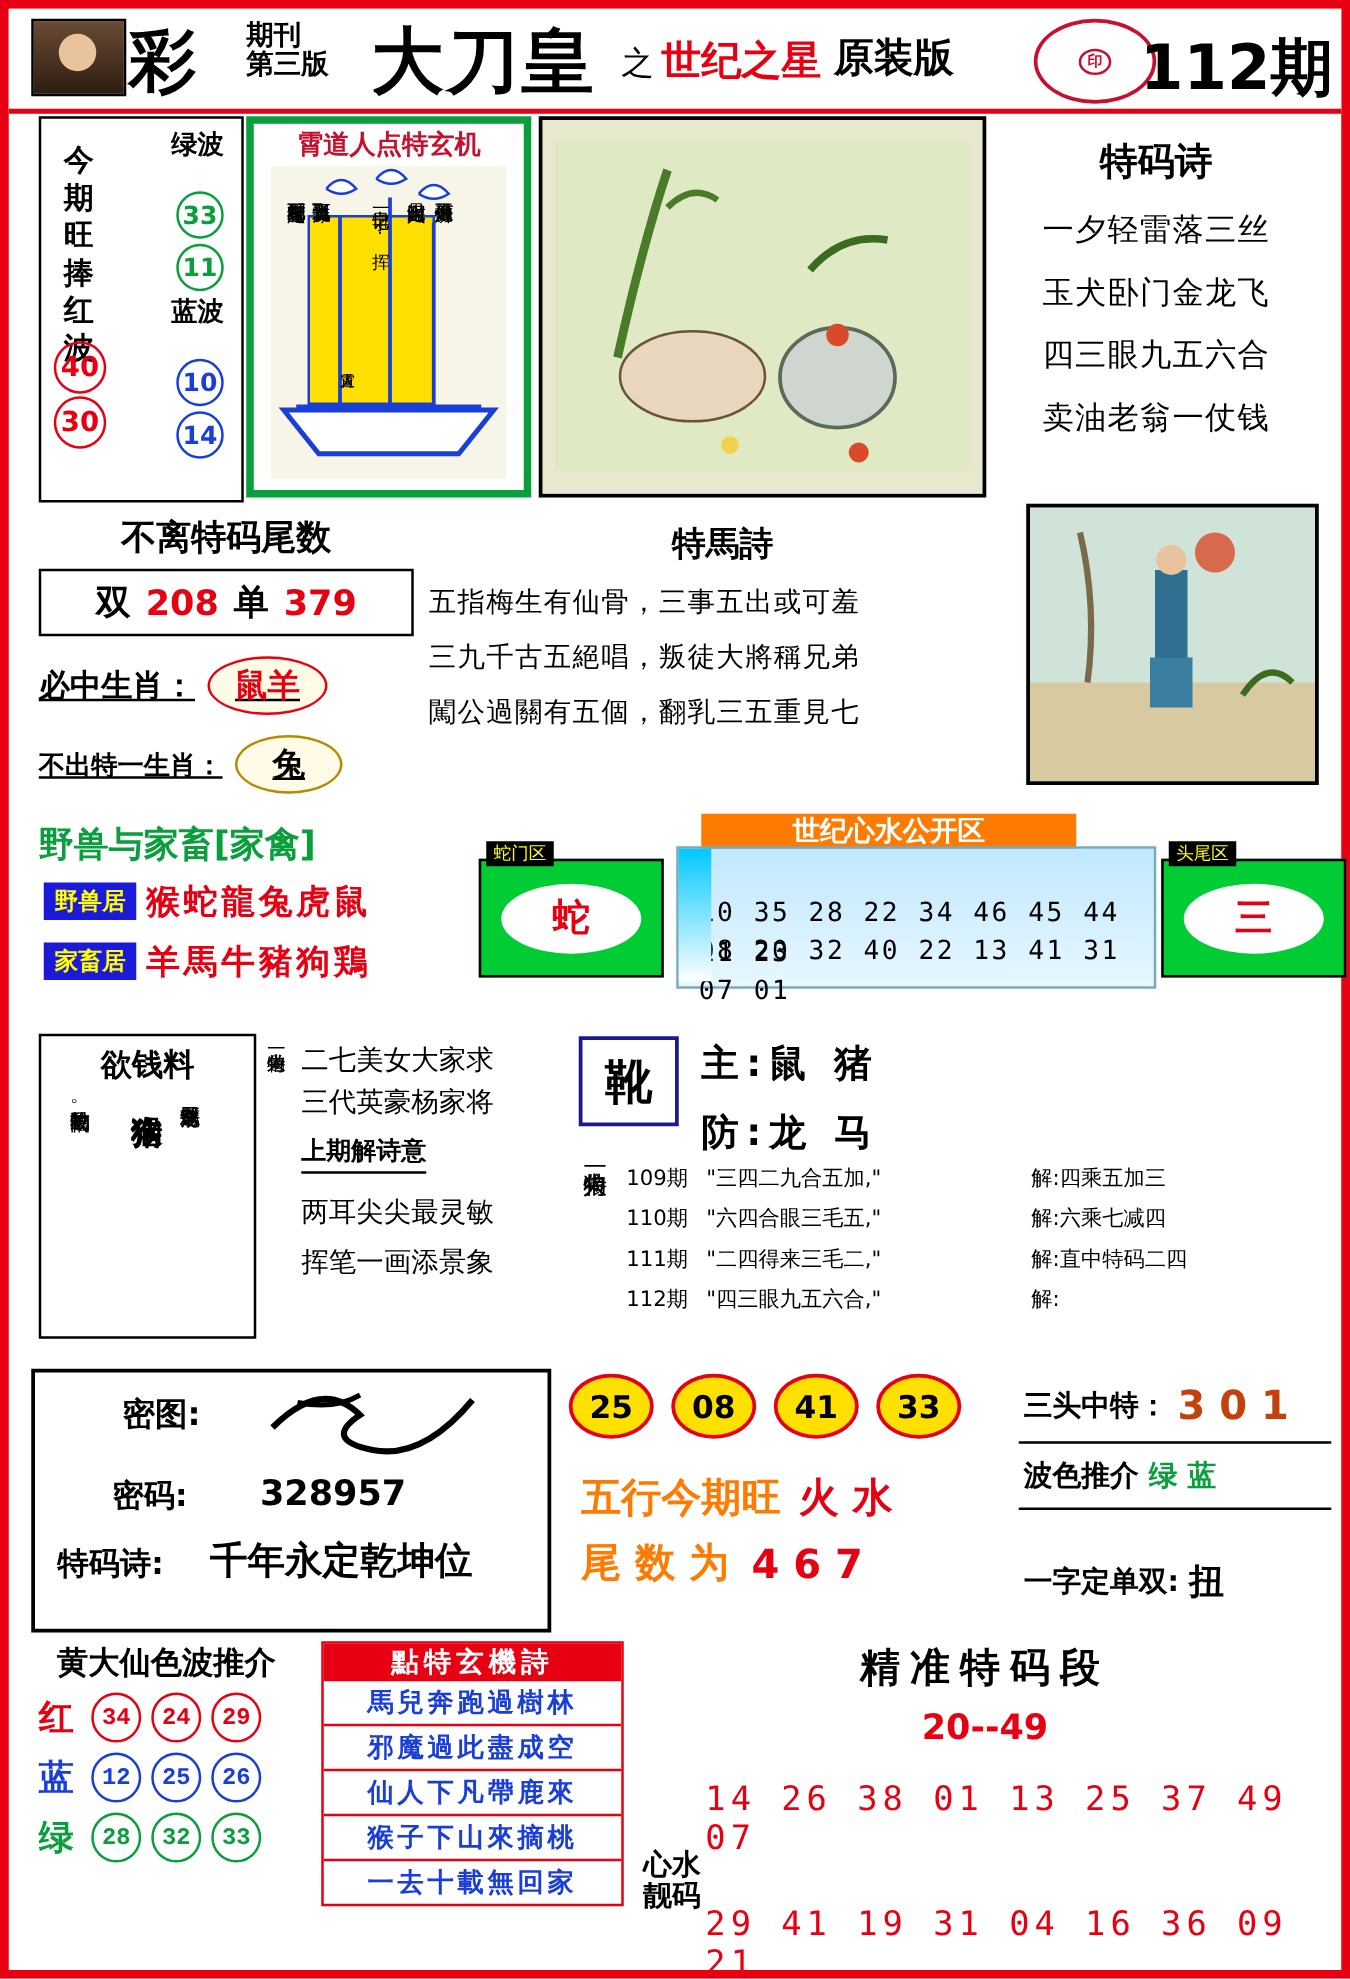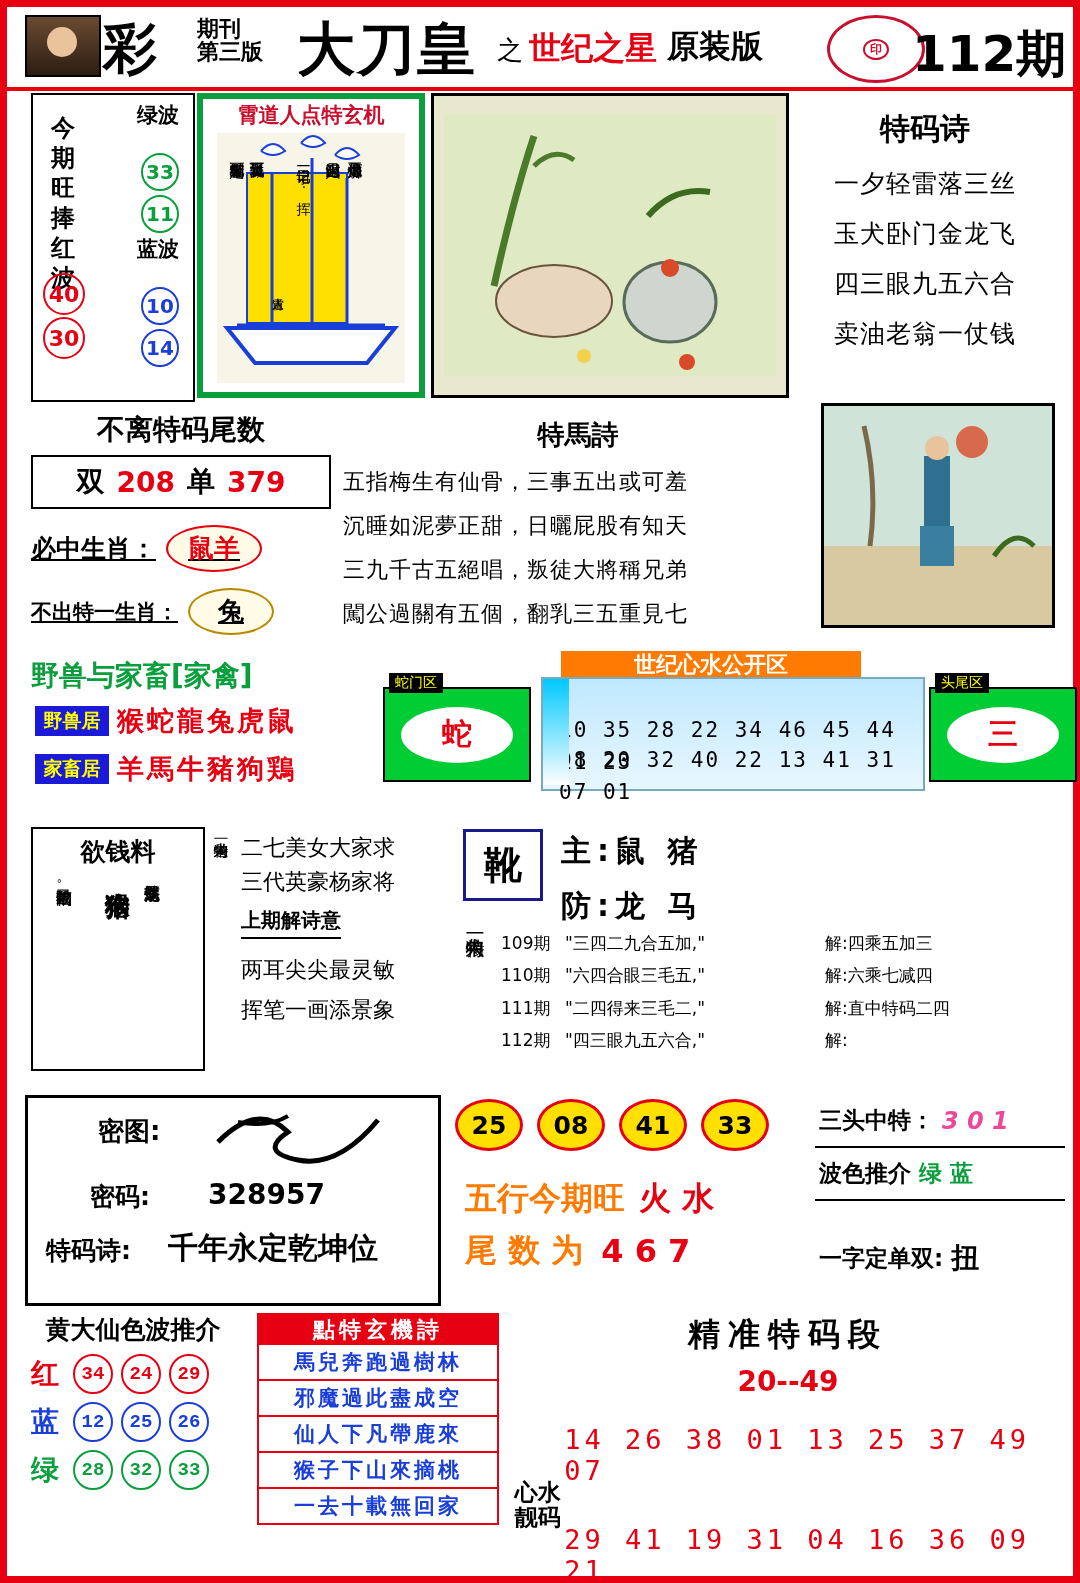--- a/index.html
+++ b/index.html
@@ -204,21 +204,20 @@
       </div>
       <div class="sx-row" style="font-size:21px;">
         <span>不出特一生肖：</span>
         <span class="oval2">兔</span>
       </div>
     </div>
 
     <div class="abs r2-mid">
       <div class="tm-title">特馬詩</div>
       <div class="tm-line">五指梅生有仙骨，三事五出或可羞</div>
-      <div class="tm-line">沉睡如泥夢正甜，日曬屁股有知天</div>
       <div class="tm-line">三九千古五絕唱，叛徒大將稱兄弟</div>
       <div class="tm-line">闖公過關有五個，翻乳三五重見七</div>
     </div>
 
     <div class="abs r2-right">
       <svg viewBox="0 0 228 219" width="228" height="219">
         <rect width="228" height="219" fill="#cfe3d8"></rect>
         <rect y="140" width="228" height="79" fill="#d8c9a0"></rect>
         <path d="M40 20 q14 60 6 120" stroke="#7a6a4a" stroke-width="5" fill="none"></path>
         <rect x="100" y="50" width="26" height="80" fill="#2f6f8f"></rect>
@@ -340,21 +339,21 @@
       <span class="wx" style="color:#e60012;">火 水</span>
     </div>
     <div class="abs" style="left:440px;top:134px;display:flex;align-items:center;gap:18px;">
       <span class="wx">尾 数 为</span>
       <span class="wx" style="color:#e60012;">4 6 7</span>
     </div>
 
     <div class="abs right-stack">
       <div class="rs-row">
         <span>三头中特：</span>
-        <span style="color:#ec4899;font-size:24px;font-style:italic;">3 0 1</span>
+        <span style="color:#c2410c;font-size:32px;">3 0 1</span>
       </div>
       <div class="rs-row">
         <span>波色推介</span>
         <span style="color:#0a9e3c;">绿 蓝</span>
       </div>
       <div class="rs-row" style="border-bottom:none;margin-top:28px;">
         <span>一字定单双:</span>
         <span style="font-size:28px;">扭</span>
       </div>
     </div>

